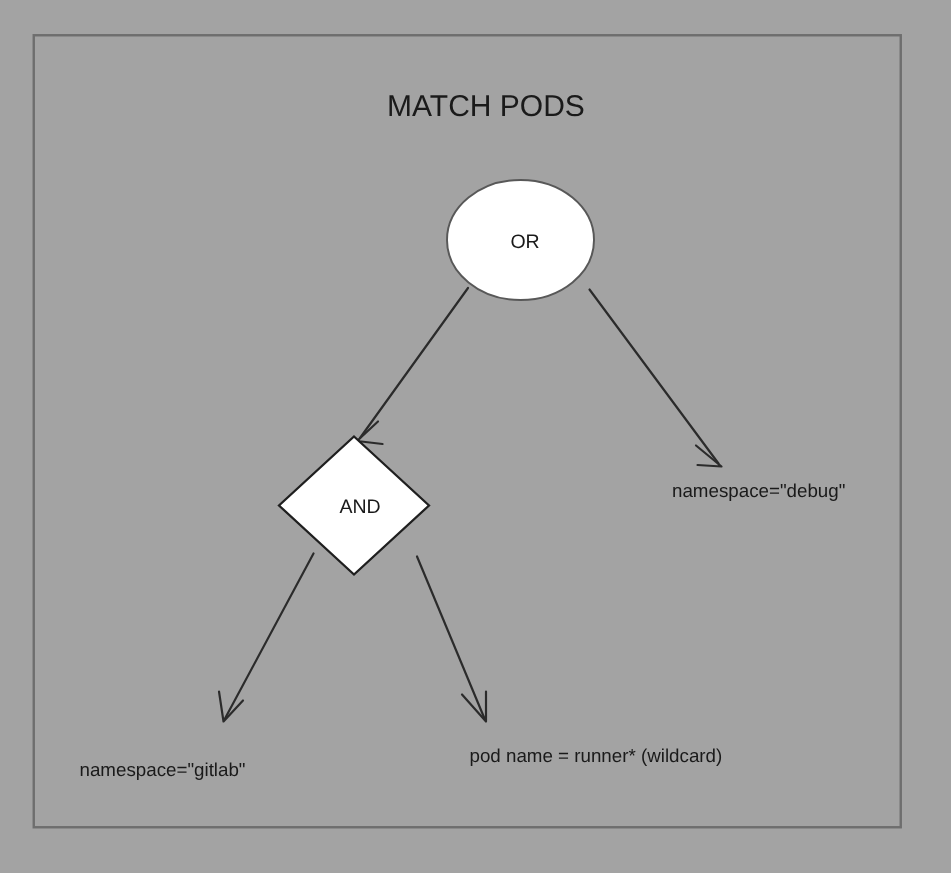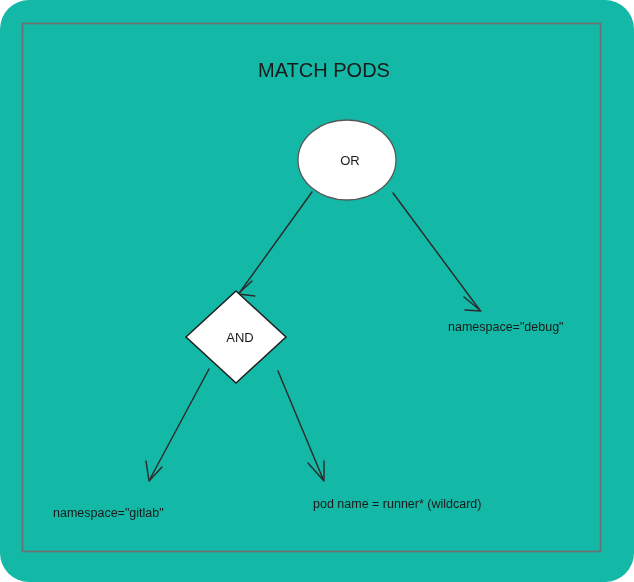--- a/index.html
+++ b/index.html
@@ -8,23 +8,22 @@
     background: #ffffff;
   }
   body {
     font-family: "Liberation Sans", sans-serif;
     -webkit-font-smoothing: antialiased;
   }
   #canvas {
     position: relative;
     width: 634px;
     height: 582px;
-    background: #14b8a6;
+    background: #a3a3a3;
     overflow: hidden;
-    border-radius: 29px;
   }
   #diagram-svg {
     position: absolute;
     left: 0;
     top: 0;
     width: 634px;
     height: 582px;
   }
   .node-text {
     font-family: "Liberation Sans", sans-serif;

